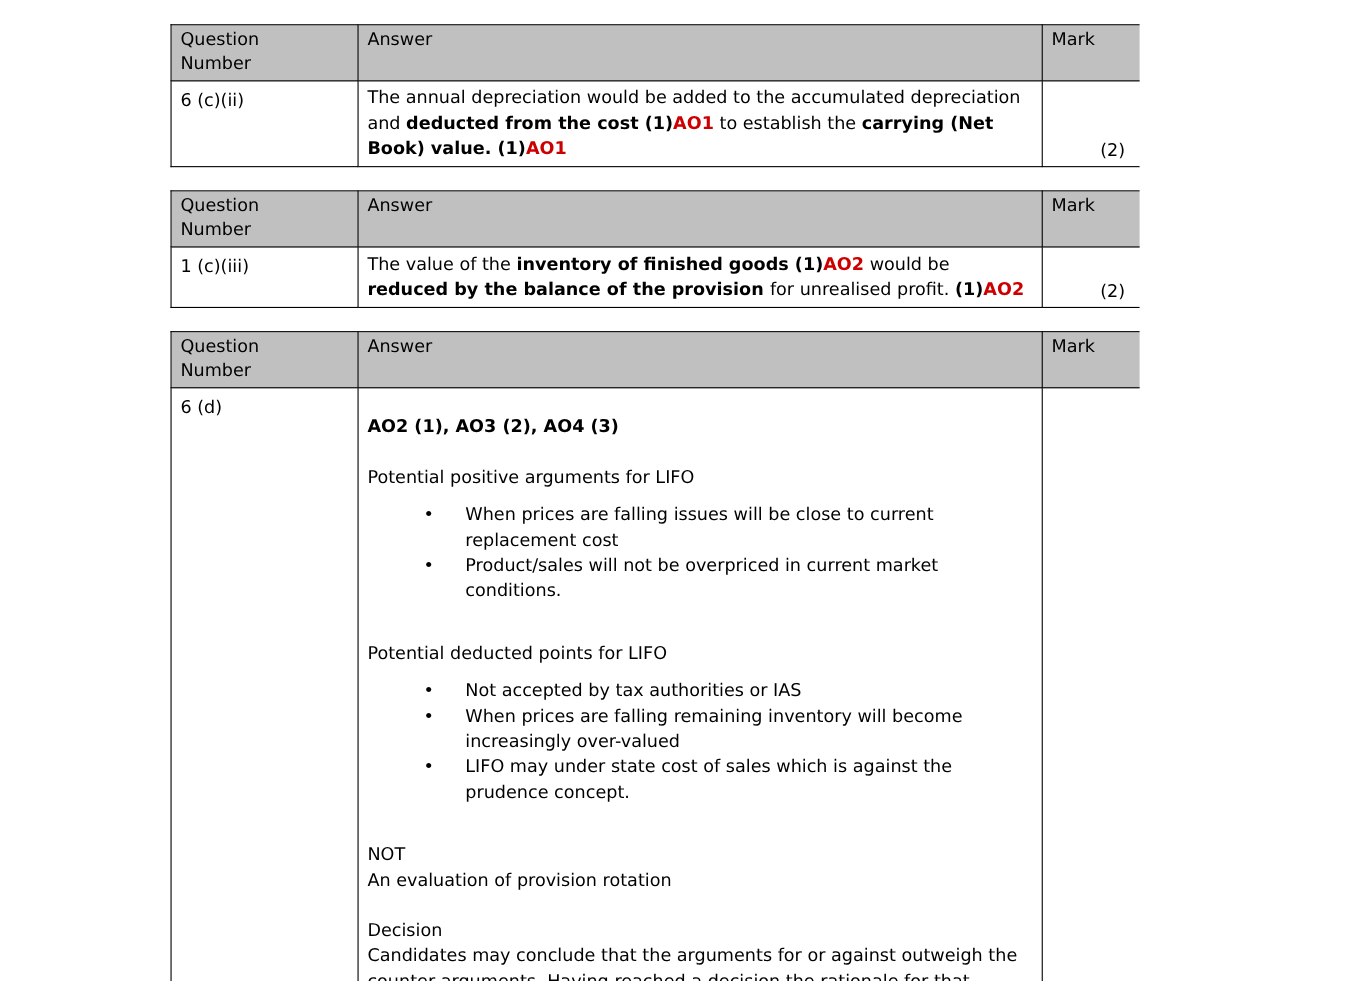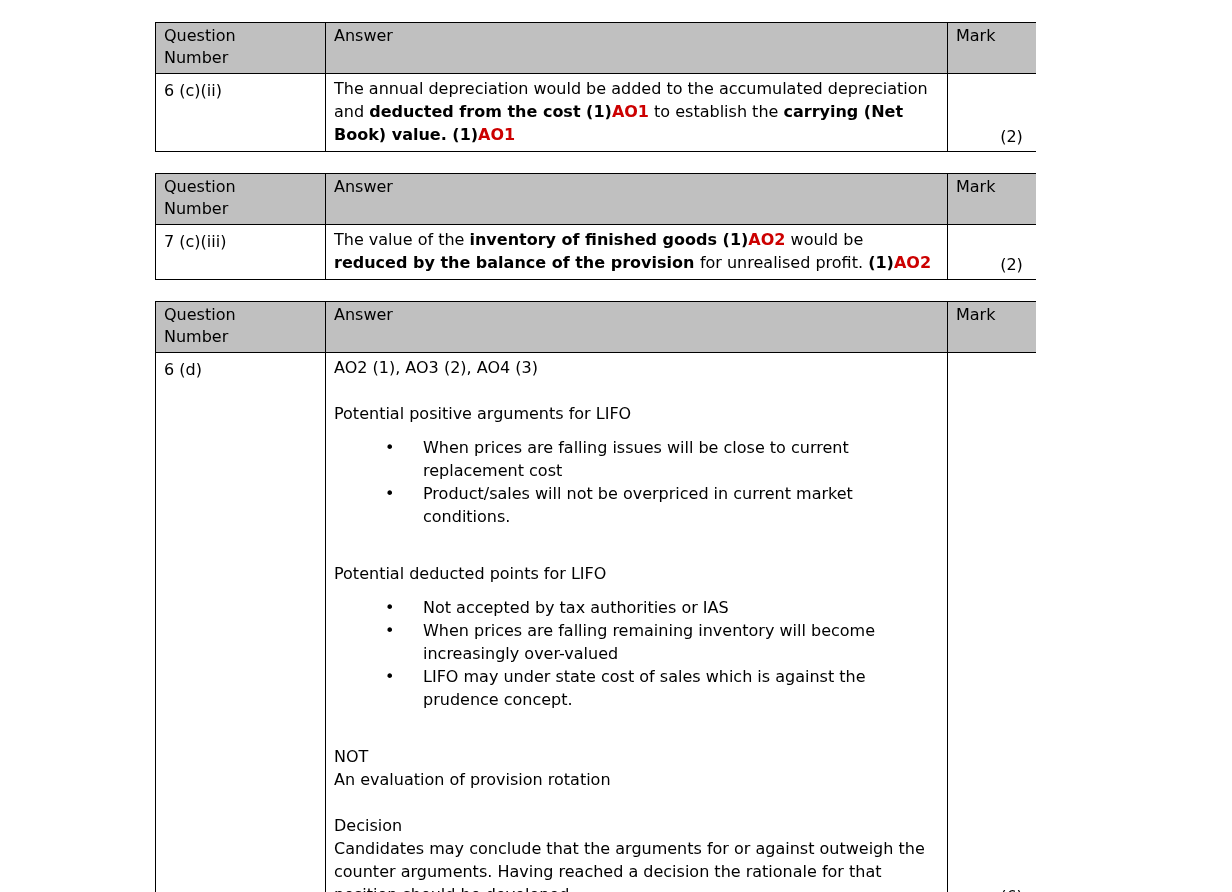--- a/index.html
+++ b/index.html
@@ -42,21 +42,21 @@
   .col-m { width: 128px; }
 
   .col-lv { width: 135px; }
   .col-mk { width: 110px; }
   .col-ds { width: 675px; }
 
   
   .tall-cell { height: 528px; }
 
   .para { line-height: 23px; }
-  .para.bold { font-weight: normal; }
+  .para.bold { font-weight: bold; margin-top: 20px; }
   .spacer { height: 23px; }
 
   ul.bullets { list-style: none; margin: 11px; padding: 0 0 0 40px; }
   ul.bullets li {
     position: relative;
     padding-left: 38px;
     line-height: 23px;
     max-width: 560px;
   }
   ul.bullets li::before {
@@ -107,21 +107,21 @@
     <thead>
       <tr>
         <th class="hdr">Question
 Number</th>
         <th class="hdr">Answer</th>
         <th class="hdr">Mark</th>
       </tr>
     </thead>
     <tbody>
       <tr>
-        <td class="q-cell">7 (c)(iii)</td>
+        <td class="q-cell">1 (c)(iii)</td>
         <td class="a-cell"><span>The value of the </span><span class="seg-bold">inventory of finished goods </span><span class="seg-bold">(1)</span><span class="seg-bold seg-red" style="color: rgb(204, 0, 0);">AO2</span><span> would be </span><span class="seg-bold">reduced by the balance of the provision </span><span>for unrealised profit. </span><span class="seg-bold">(1)</span><span class="seg-bold seg-red" style="color: rgb(204, 0, 0);">AO2</span></td>
         <td class="m-cell">(2)</td>
       </tr>
     </tbody>
   </table>
 
   <table class="ms">
     <colgroup>
         <col class="col-q">
         <col class="col-a">

